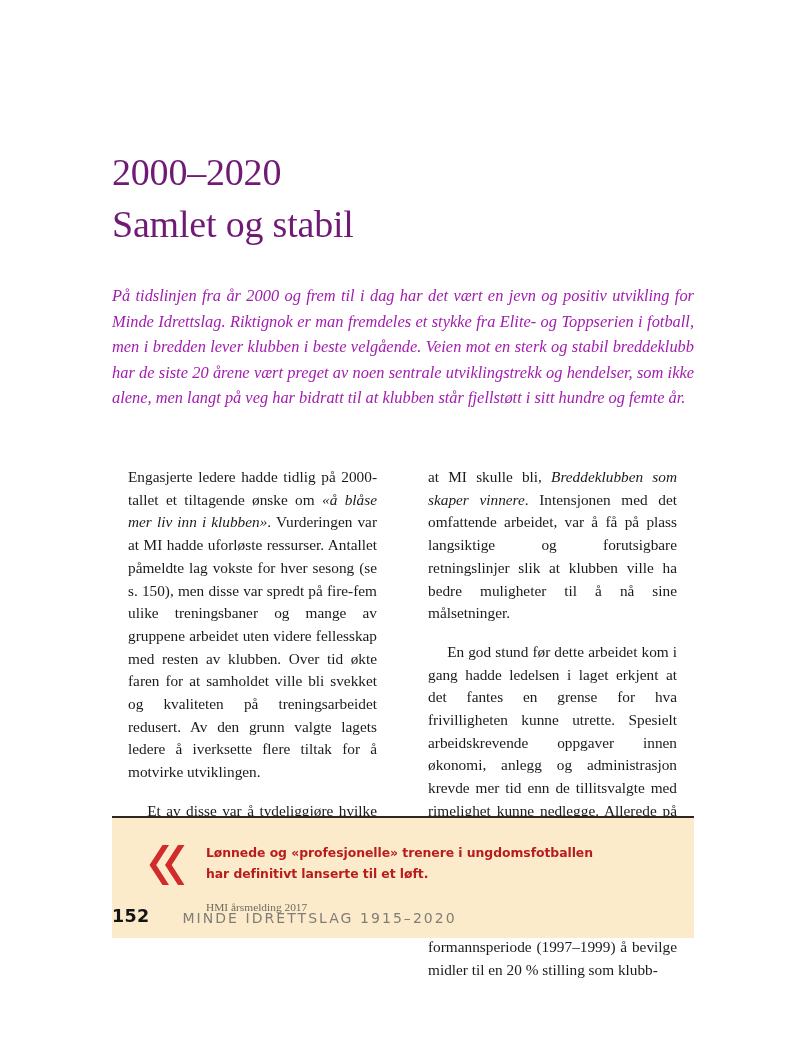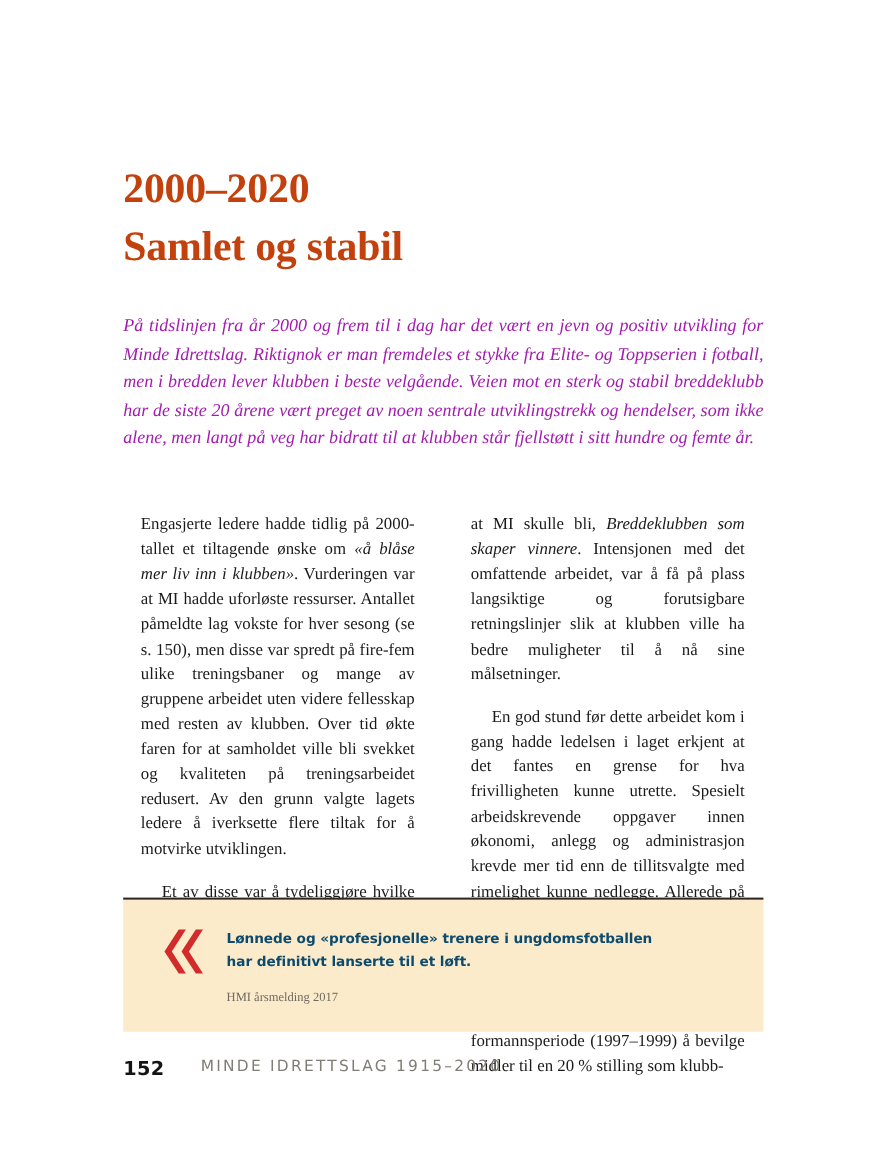--- a/index.html
+++ b/index.html
@@ -26,25 +26,25 @@
 
   
   .title-block {
     position: absolute;
     left: 112px;
     top: 146px;
     width: 582px;
   }
   .title-line {
     font-family: "Liberation Serif", "DejaVu Serif", serif;
-    font-weight: bold;
+    font-weight: normal;
     font-size: 38px;
     line-height: 1.38;
     letter-spacing: -0.2px;
-    color: #c2410c;
+    color: #701a75;
     white-space: nowrap;
   }
 
   
   .intro {
     position: absolute;
     left: 112px;
     top: 283px;
     width: 582px;
     font-style: italic;
@@ -113,39 +113,39 @@
     position: absolute;
     left: 94px;
     top: 24px;
     right: 26px;
   }
   .quote-text {
     font-family: "DejaVu Sans", "Liberation Sans", sans-serif;
     font-weight: bold;
     font-size: 12.4px;
     line-height: 1.72;
-    color: #0c4a6e;
+    color: #b91c1c;
     letter-spacing: -0.05px;
   }
   .quote-source {
     font-family: Liberation Serif, serif;
     font-weight: normal;
     font-size: 11.4px;
     line-height: 1.4;
     color: #6f6a60;
     margin-top: 15px;
   }
 
   
   .footer {
     position: absolute;
     left: 112px;
-    top: 962px;
+    top: 906px;
     display: flex;
-    align-items: flex-start;
+    align-items: flex-end;
   }
   .folio {
     font-family: "DejaVu Sans", "Liberation Sans", sans-serif;
     font-weight: bold;
     font-size: 17.5px;
     color: #141414;
     letter-spacing: 0.3px;
   }
   .runhead {
     font-family: "DejaVu Sans", "Liberation Sans", sans-serif;

